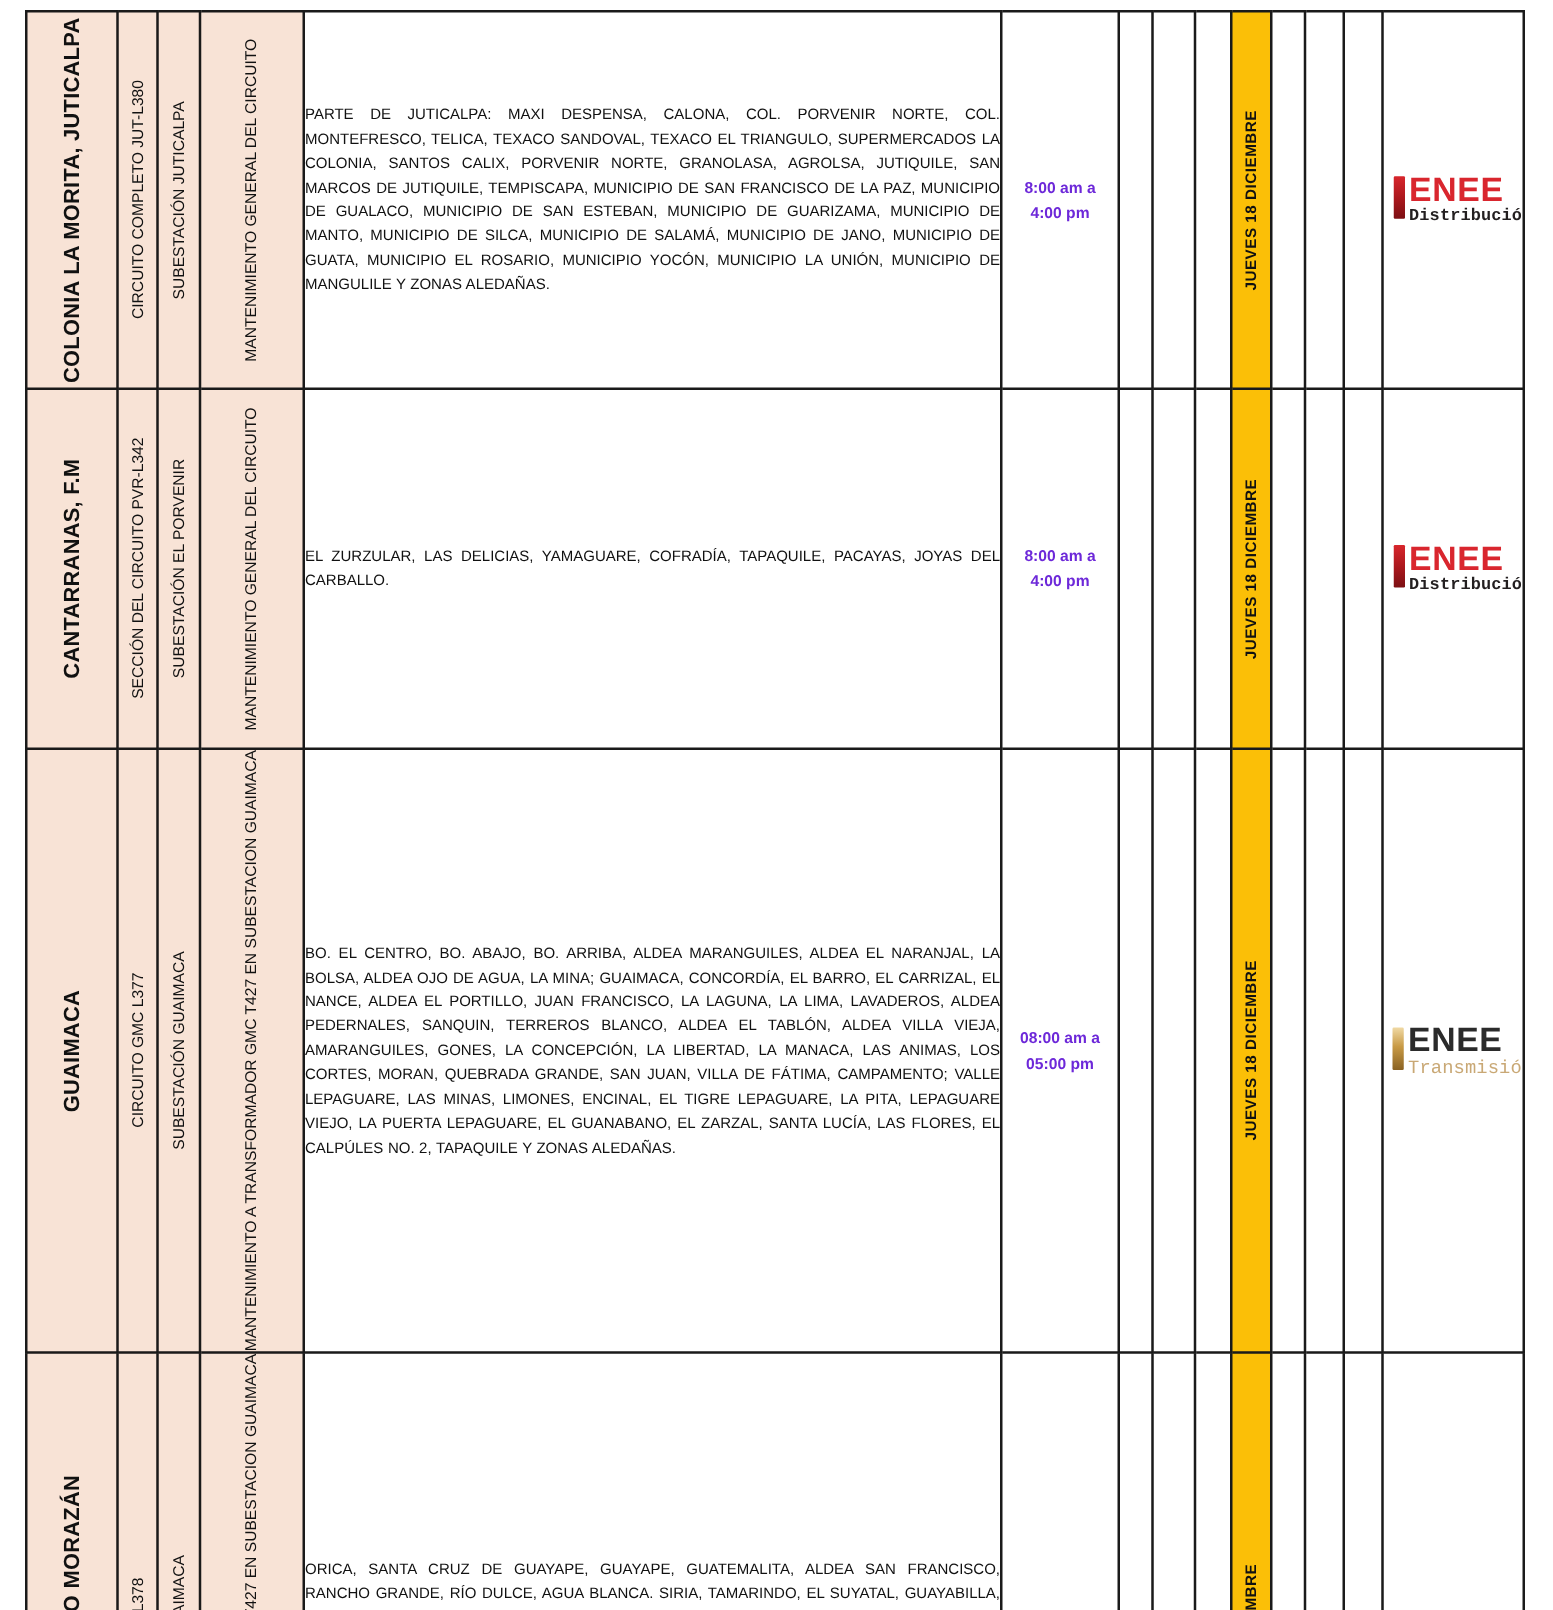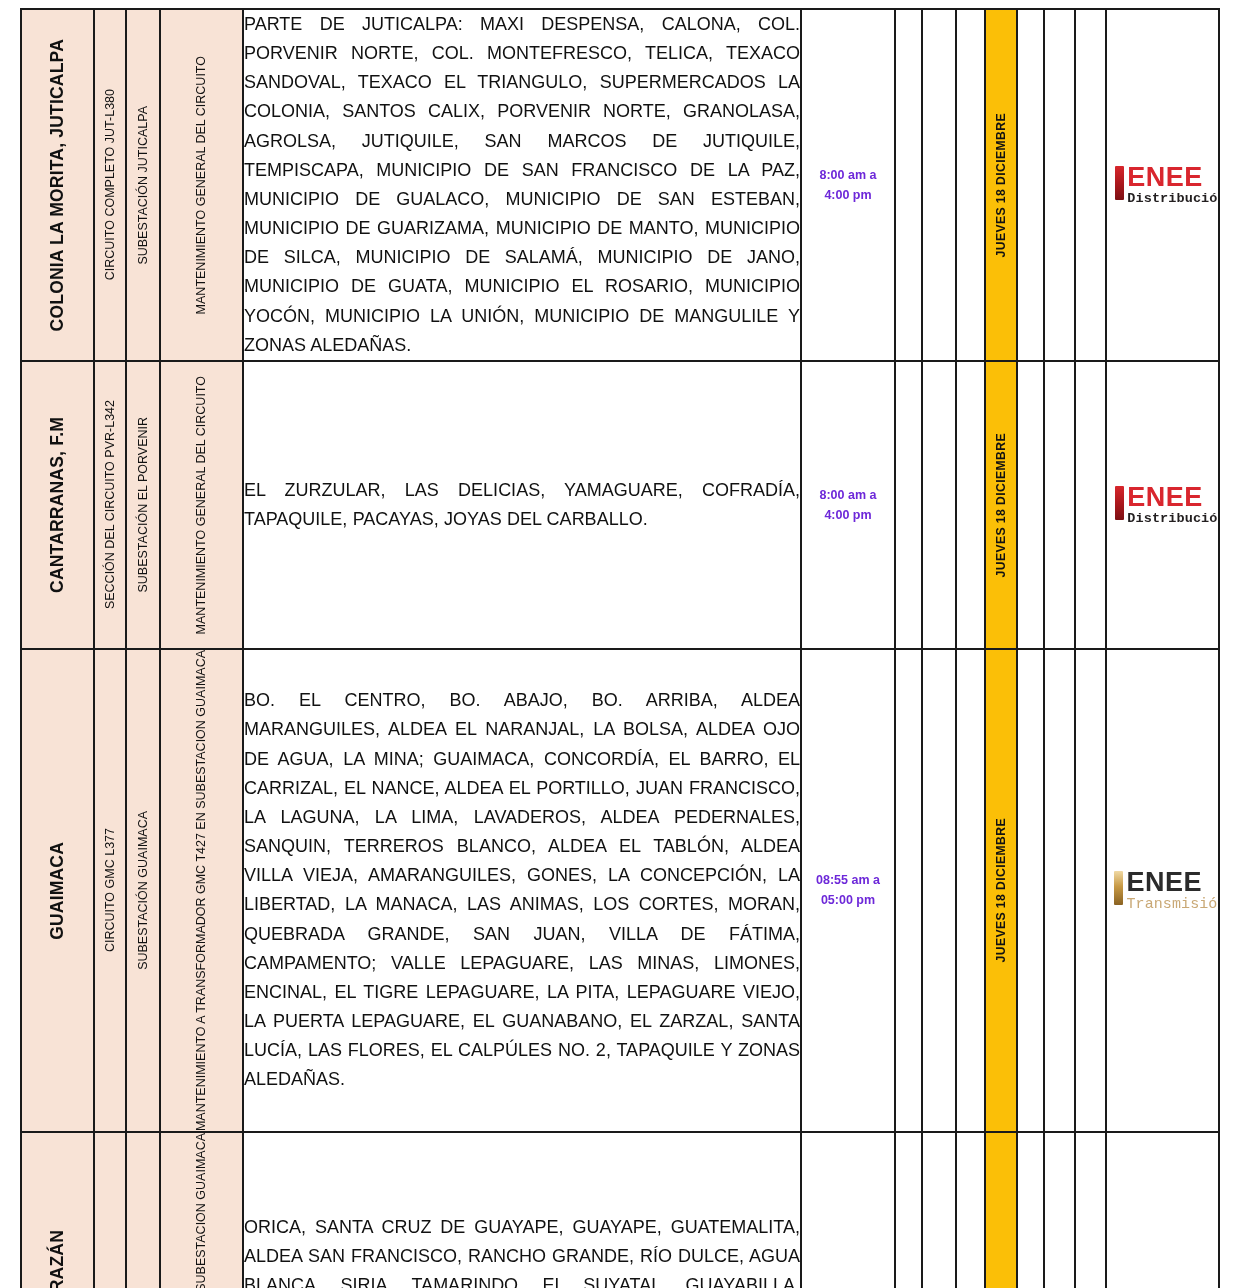--- a/index.html
+++ b/index.html
@@ -78,21 +78,21 @@
   .sub-text { font-size: 12.5px; font-weight: normal; }
   .mot-text {
     font-size: 12.5px;
     font-weight: normal;
     max-height: 96%;
   }
 
   
   .desc {
     padding: 10px 9px 10px 10px;
-    font-size: 18px;
+    font-size: 12px;
     line-height: 1.62;
     text-align: justify;
     text-align-last: left;
     color: #111111;
     word-spacing: 0.3px;
     vertical-align: middle;
   }
   .desc.mid { vertical-align: middle; }
 
   
@@ -312,21 +312,21 @@
               <span class="vert sub-text">SUBESTACIÓN GUAIMACA</span>
             </div>
         </td>
         <td class="peach">
           <div class="vert-wrap">
               <span class="vert mot-text">MANTENIMIENTO A TRANSFORMADOR GMC T427 EN SUBESTACION GUAIMACA</span>
             </div>
         </td>
         <td class="white desc mid">BO. EL CENTRO, BO. ABAJO, BO. ARRIBA, ALDEA MARANGUILES, ALDEA EL NARANJAL, LA BOLSA, ALDEA OJO DE AGUA, LA MINA; GUAIMACA, CONCORDÍA, EL BARRO, EL CARRIZAL, EL NANCE, ALDEA EL PORTILLO, JUAN FRANCISCO, LA LAGUNA, LA LIMA, LAVADEROS, ALDEA PEDERNALES, SANQUIN, TERREROS BLANCO, ALDEA EL TABLÓN, ALDEA VILLA VIEJA, AMARANGUILES, GONES, LA CONCEPCIÓN, LA LIBERTAD, LA MANACA, LAS ANIMAS, LOS CORTES, MORAN, QUEBRADA GRANDE, SAN JUAN, VILLA DE FÁTIMA, CAMPAMENTO; VALLE LEPAGUARE, LAS MINAS, LIMONES, ENCINAL, EL TIGRE LEPAGUARE, LA PITA, LEPAGUARE VIEJO, LA PUERTA LEPAGUARE, EL GUANABANO, EL ZARZAL, SANTA LUCÍA, LAS FLORES, EL CALPÚLES NO. 2, TAPAQUILE Y ZONAS ALEDAÑAS.</td>
         <td class="white time">
-          <div>08:55 am a</div>
+          <div>08:00 am a</div>
           <div>05:00 pm</div>
         </td>
         <td class="blank"></td>
         <td class="blank"></td>
         <td class="blank"></td>
         <td class="datecell">
           <div class="vert-wrap">
               <span class="date-vert">JUEVES 18 DICIEMBRE</span>
             </div>
         </td>

